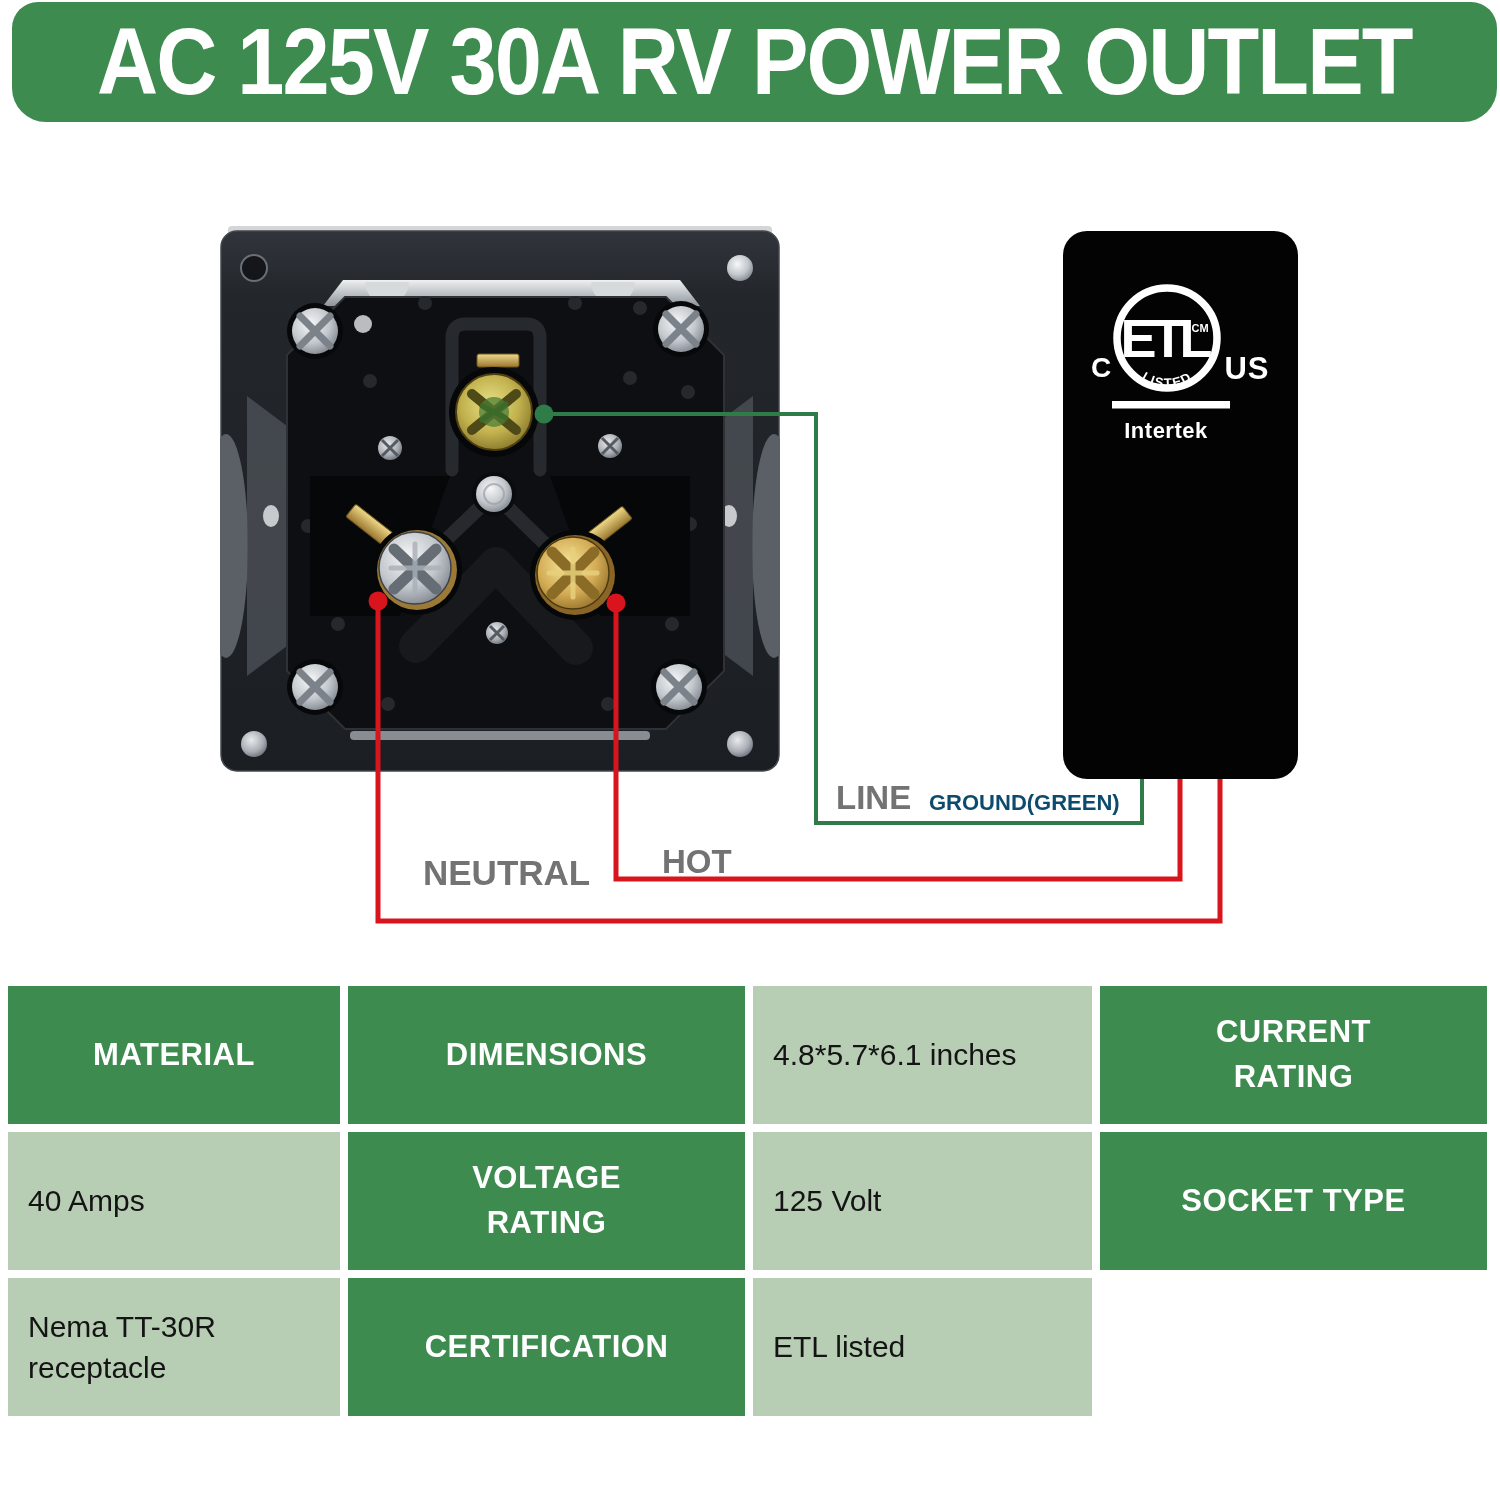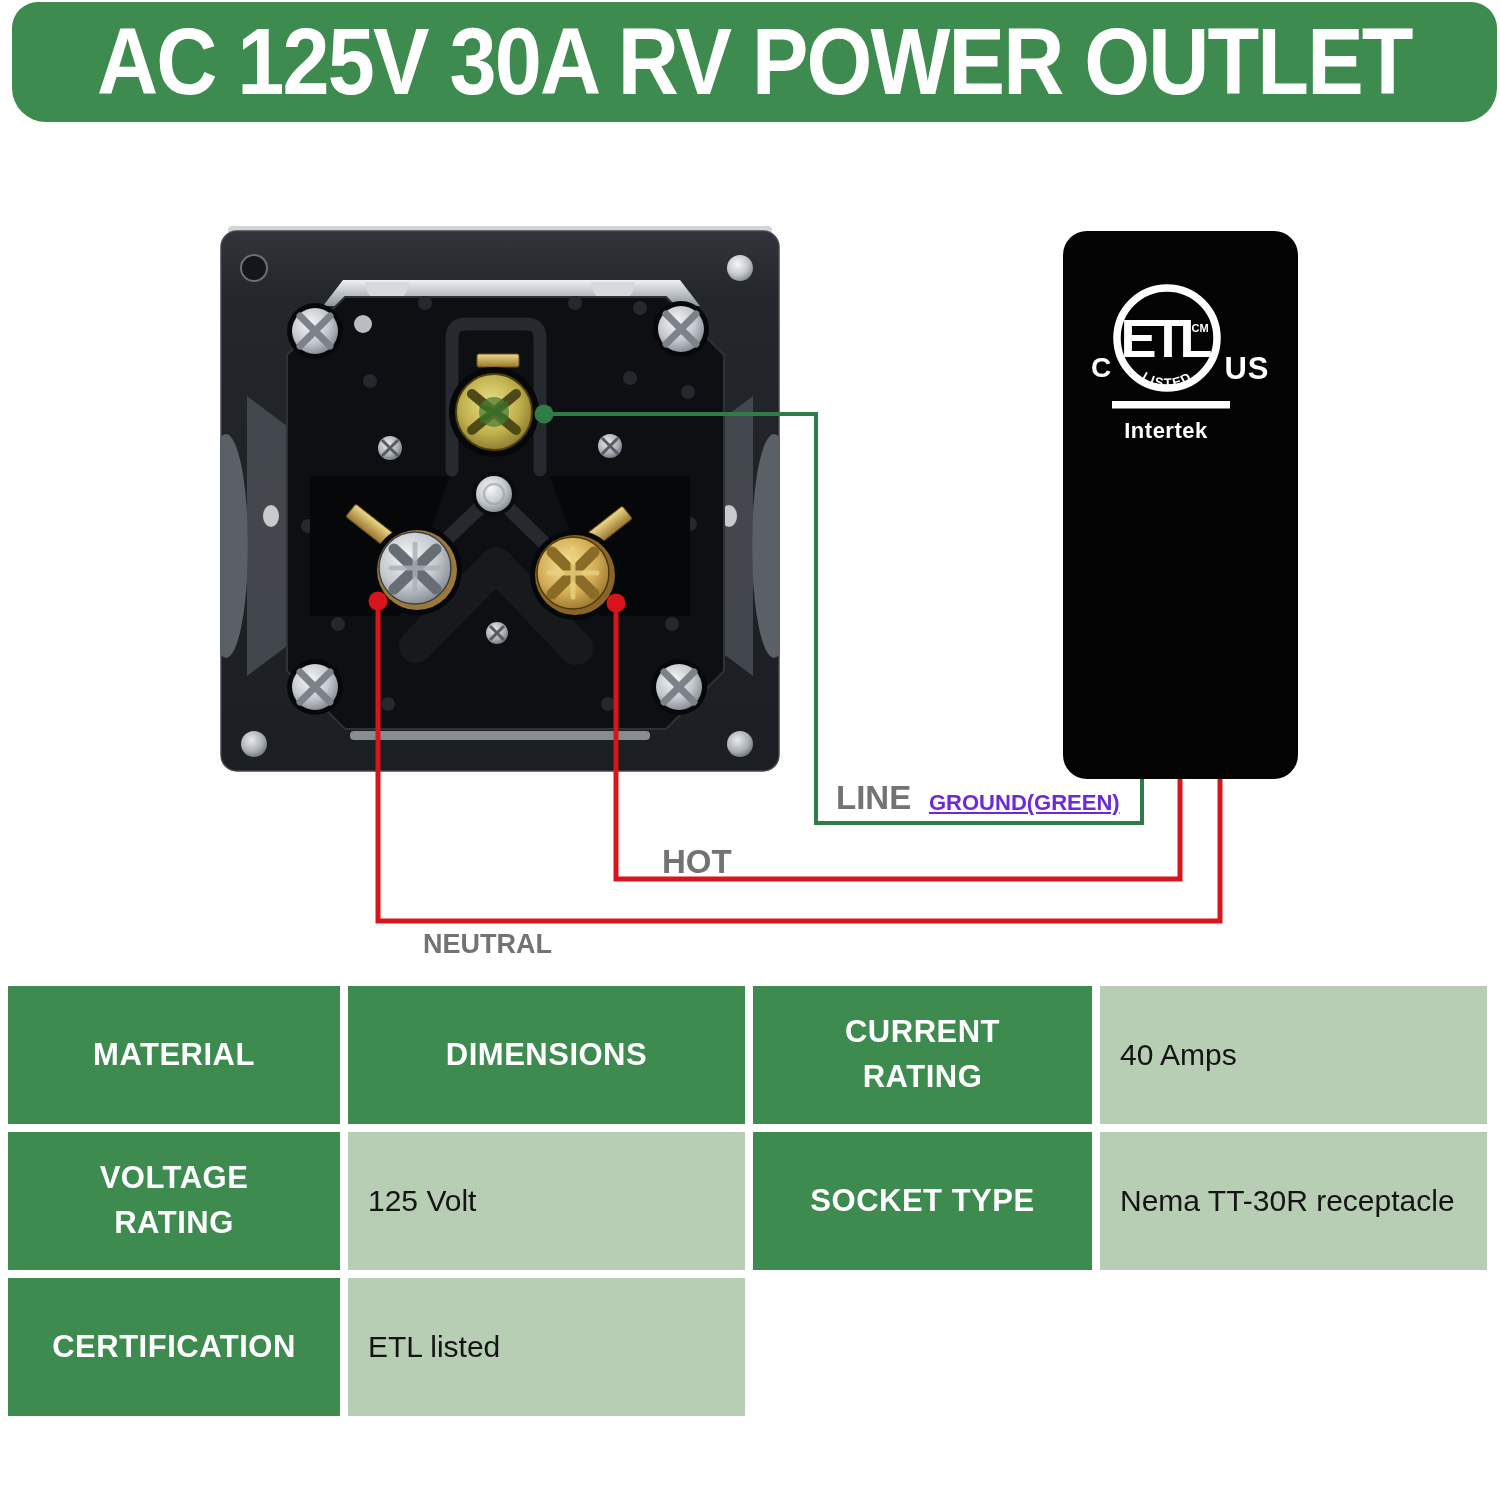--- a/index.html
+++ b/index.html
@@ -15,23 +15,23 @@
 
   
   .photo{position:absolute;left:220px;top:226px;width:560px;height:550px;}
 
   
   .wires{position:absolute;left:0;top:0;width:1500px;height:1500px;pointer-events:none;}
 
   
   .callout{position:absolute;font-weight:bold;color:#737373;white-space:nowrap;}
   .lbl-line{left:836px;top:779px;font-size:33px;}
-  .lbl-ground{left:929px;top:790px;font-size:22px;color:#6d28d9;text-decoration:underline;}
+  .lbl-ground{left:929px;top:790px;font-size:22px;color:#0c4a6e;}
   .lbl-hot{left:662px;top:843px;font-size:33px;}
-  .lbl-neutral{left:423px;top:929px;font-size:27px;}
+  .lbl-neutral{left:423px;top:853px;font-size:35px;}
 
   
   .badge{position:absolute;left:1063px;top:231px;width:235px;height:548px;
          background:#030303;border-radius:24px;}
 
   
   .spec{position:absolute;left:8px;top:986px;width:1485px;
         display:grid;grid-template-columns:332px 397px 339px 387px;
         grid-auto-rows:138px;column-gap:10px;row-gap:24px;gap:8px;}
   .cell-dark{background:#3d8b4f;display:flex;align-items:center;justify-content:center;}
@@ -231,20 +231,23 @@
   </div>
 
   <div class="spec">
 
     <div class="cell-dark">
         <span class="t">MATERIAL</span>
       </div>
     <div class="cell-dark">
         <span class="t">DIMENSIONS</span>
       </div>
+    <div class="cell-light">
+        <span class="t">4.8*5.7*6.1 inches</span>
+      </div>
 
     <div class="cell-dark">
         <span class="t">CURRENT
 RATING</span>
       </div>
     <div class="cell-light">
         <span class="t">40 Amps</span>
       </div>
     <div class="cell-dark">
         <span class="t">VOLTAGE

